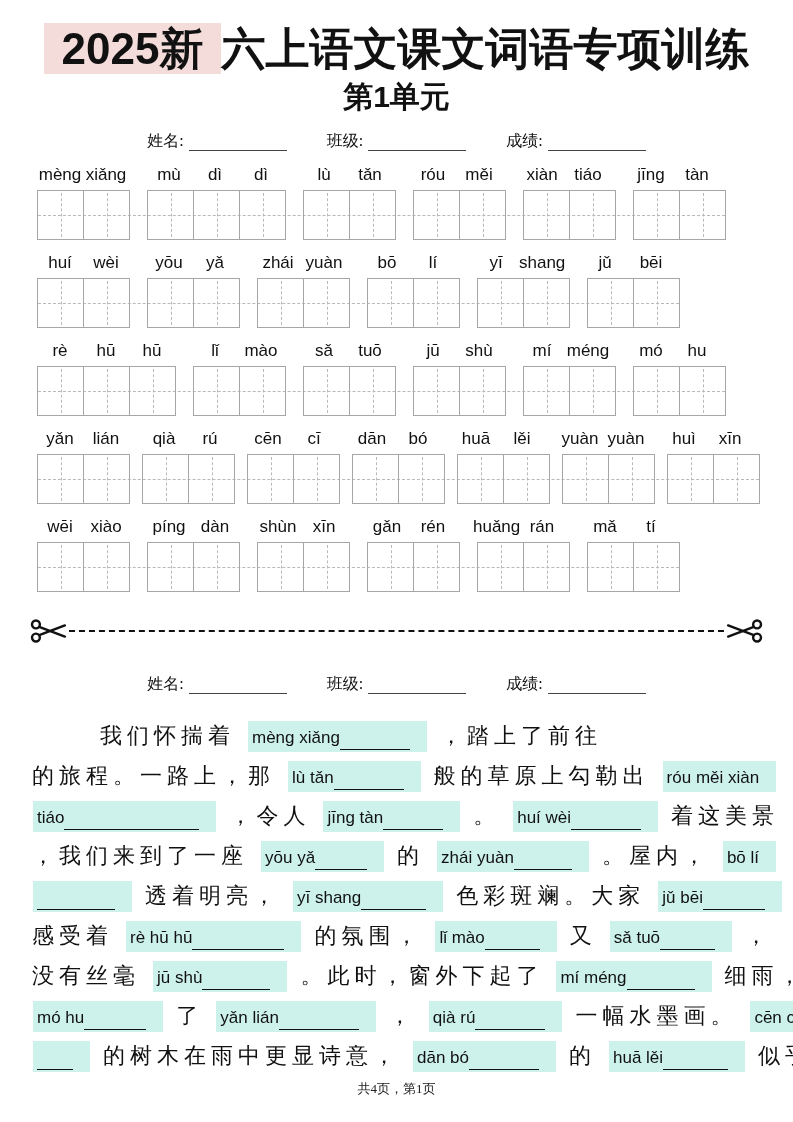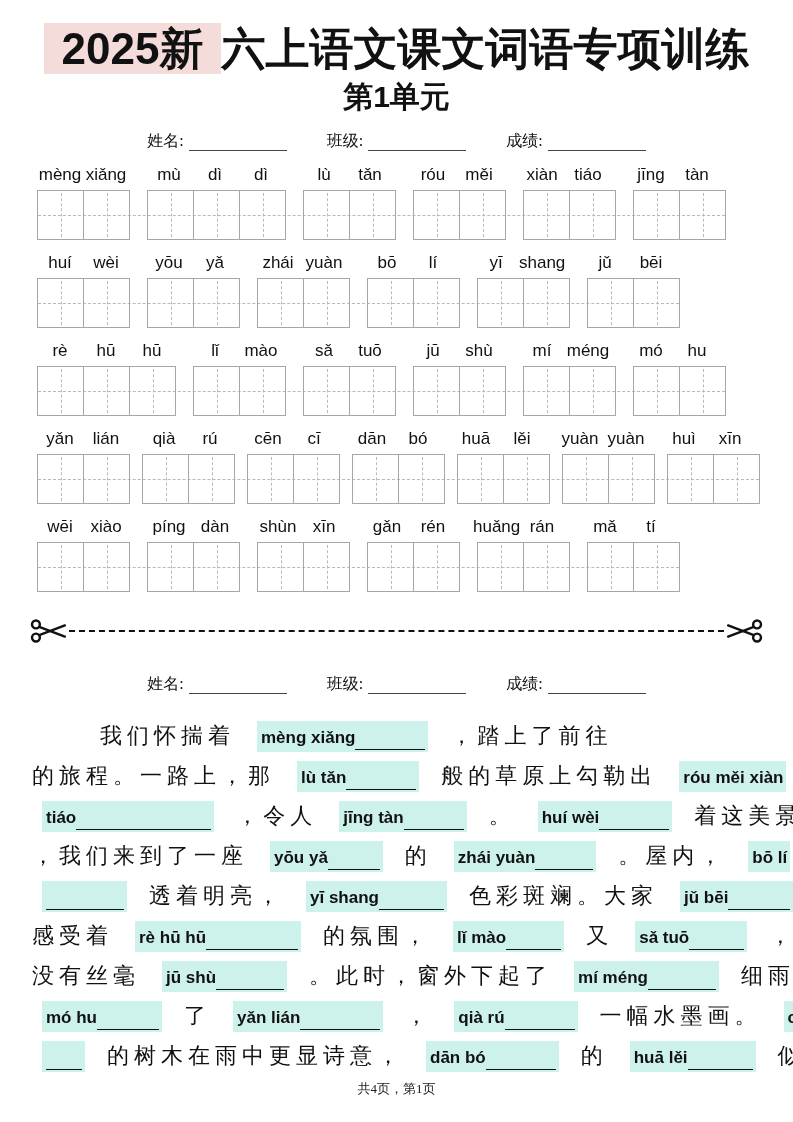--- a/index.html
+++ b/index.html
@@ -87,22 +87,22 @@
     gap:12px;
   }
   .indent { display:inline-block; width:56px; flex:0 0 auto; }
   .p-text {
     font-size:22px; letter-spacing:5px; line-height:31px;
     padding-bottom:1px;
   }
   .blank {
     display:inline-flex; align-items:flex-end;
     background:#cdf2ec;
-    padding:2px 3px 2px 4px;
-    min-height:31px; margin:0 10px;font-weight:bold;
+    padding:2px 17px 2px 4px;
+    min-height:31px; margin:0 1px;
   }
   .blank .py {
     font-family:"Liberation Sans", sans-serif;
     font-size:17px; line-height:24px; white-space:pre;
   }
   .blank .ul {
     display:inline-block; height:24px;
     border-bottom:1.8px solid #111;
   }
 

